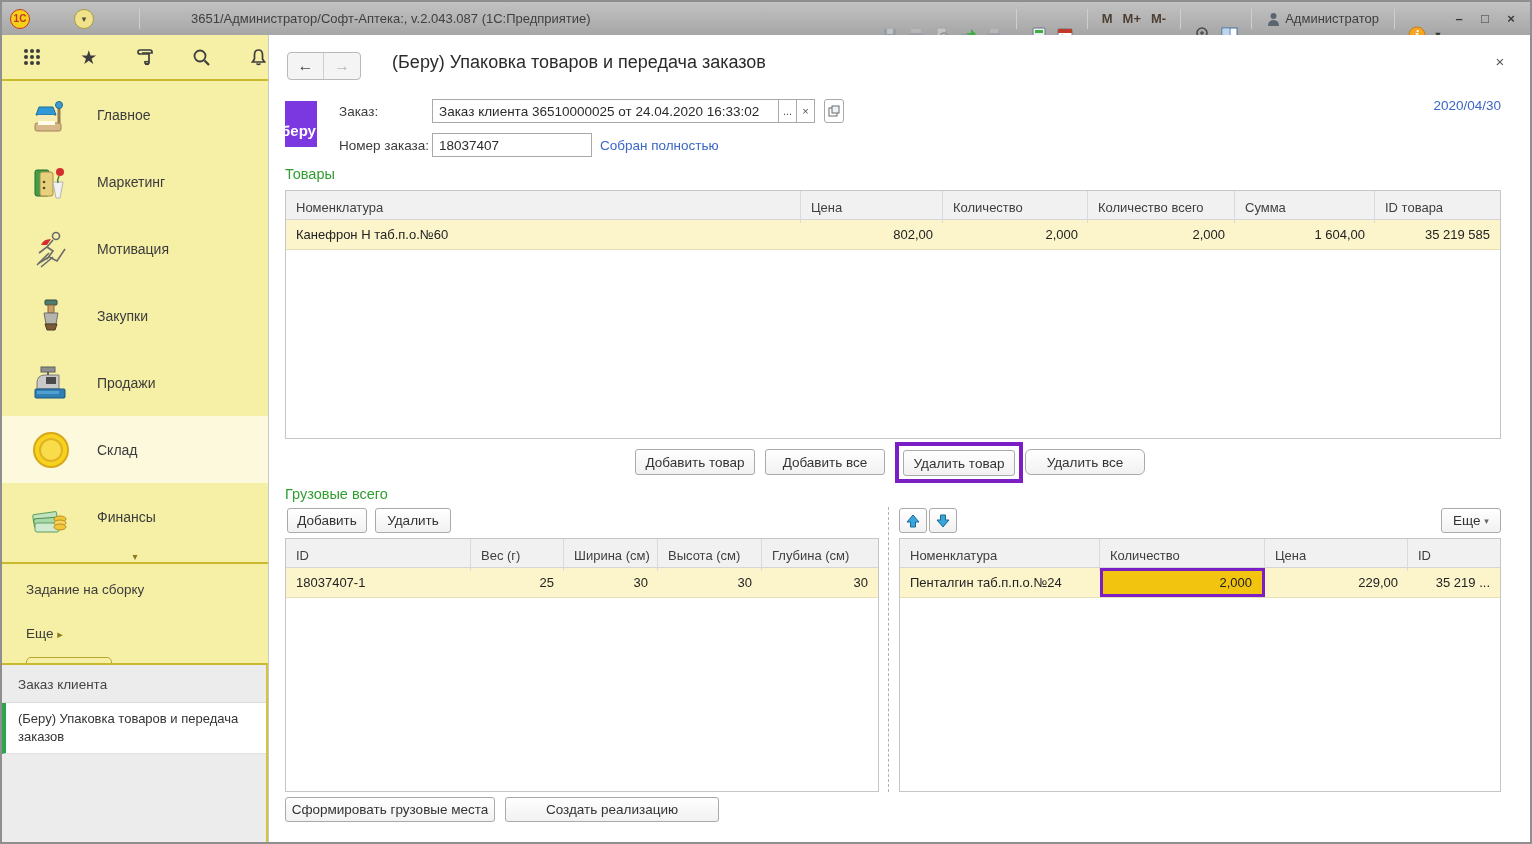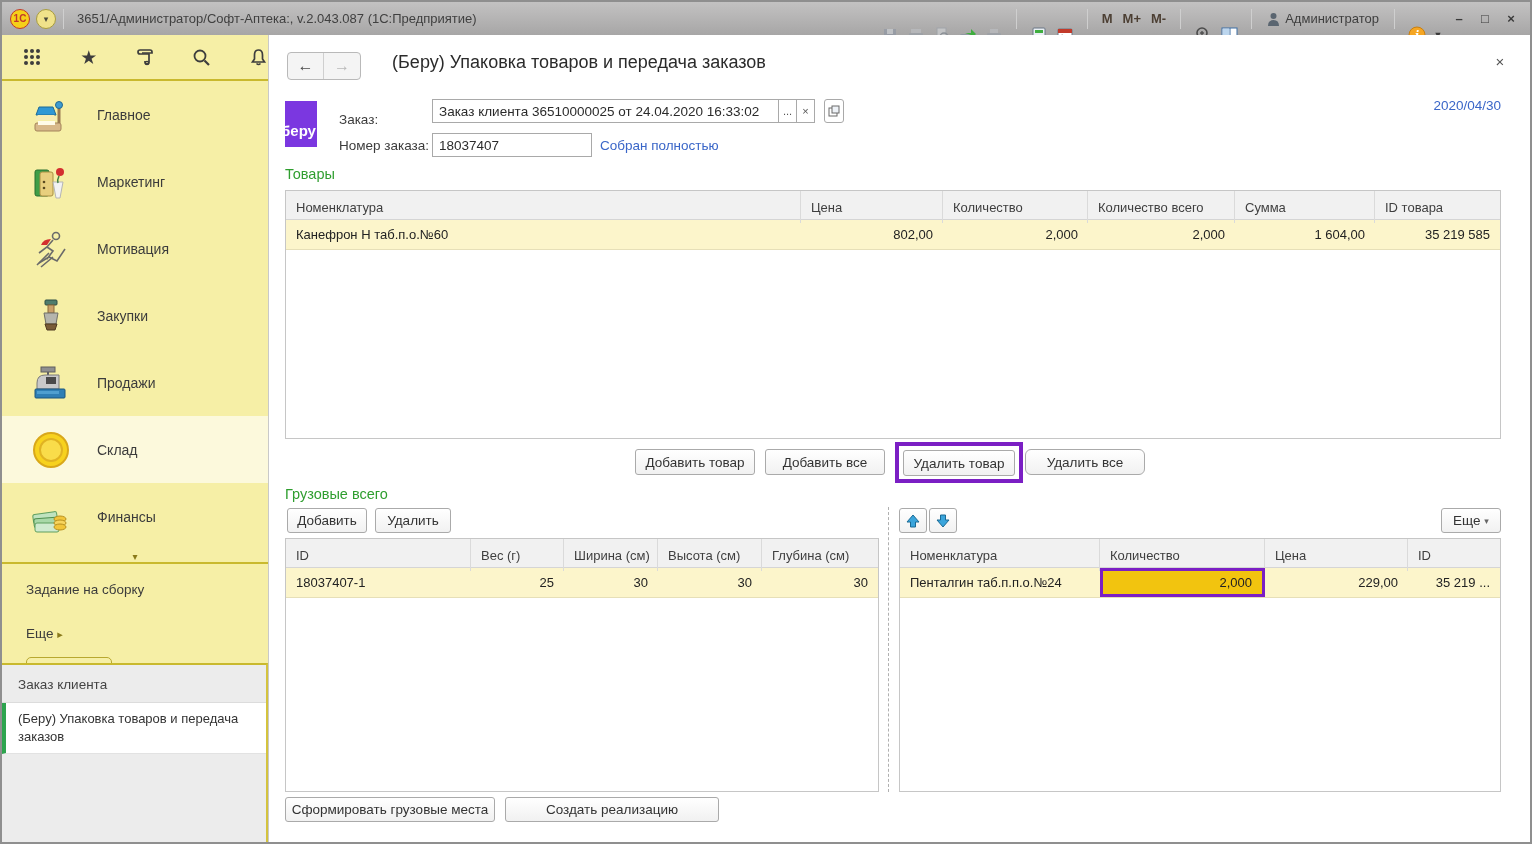--- a/index.html
+++ b/index.html
@@ -1,21 +1,21 @@
 <!DOCTYPE html>
 <html style="--accent-purple: #7b37e0; --annotation-purple: #7b1fc4; --highlight-gold: #f2c40f; --sidebar-yellow: #f6efa6; --selected-yellow: #fcf9dc; --row-yellow: #fcf5cb; --link-blue: #3a66c8; --section-green: #2f9e2f;"><head>
 <meta charset="utf-8">
 <style>
   * { margin:0; padding:0; box-sizing:border-box; }
   html,body { width:1532px; height:844px; background:#d7d7d7; font-family:"Liberation Sans","DejaVu Sans",sans-serif; font-size:13px; color:#333; }
   .window { position:relative; width:1532px; height:844px; border:2px solid #8f8f8f; background:#fff; overflow:hidden; }
 
   
   .titlebar { position:absolute; left:0; top:0; right:0; height:33px;
-    background:linear-gradient(#c3c2c2,#a7a6a6); display:flex; align-items:center; padding:7px 8px; }
+    background:linear-gradient(#c3c2c2,#a7a6a6); display:flex; align-items:center; padding:7px 8px;gap:38px; }
   .titlebar .logo1c { width:20px; height:20px; border-radius:50%; background:#f5d019; border:1px solid #c2382a; color:#c2382a; font-weight:bold; font-size:10px; display:flex; align-items:center; justify-content:center; }
   .titlebar .drop { width:20px; height:20px; border-radius:50%; background:#f0e28a; border:1px solid #a89c3f; margin-left:6px; display:flex; align-items:center; justify-content:center; font-size:9px; color:#4a4a3a; }
   .tb-sep { width:1px; height:20px; background:#8f8f8f; border-right:1px solid #cfcfcf; margin:0 7px; }
   .tb-title { color:#404040; font-size:13px; margin-left:6px; white-space:nowrap; flex:1; }
   .tb-icons { display:flex; align-items:center; gap:4px; }
   .tb-ic { width:22px; height:22px; display:flex; align-items:center; justify-content:center; border-radius:3px;margin-top:32px; }
   .tb-ic.disabled { opacity:.4; }
   .tb-ic svg { display:block; }
   .tb-m { font-weight:bold; color:#4c3f33; font-size:13px; padding:0 3px; }
   .tb-user { display:flex; align-items:center; gap:5px; color:#3f3f3f; font-size:13px; padding:0 4px; }
@@ -330,21 +330,21 @@
       <span class="nv fwd">→</span>
     </div>
     <div class="form-title">(Беру) Упаковка товаров и передача заказов</div>
     <div class="form-close">×</div>
     <div class="date-link">2020/04/30</div>
 
     <div class="logo-beru">
         <span>беру!</span>
       </div>
 
-    <div class="flabel" style="left:70px; top:77px;">Заказ:</div>
+    <div class="flabel" style="left:70px; top:69px;">Заказ:</div>
     <input class="ffield" style="left: 163px; top: 64px; width: 347px;" readonly="" value="Заказ клиента 36510000025 от 24.04.2020 16:33:02">
     <span class="fbtn" style="left:510px; top:64px;">...</span>
     <span class="fbtn" style="left:528px; top:64px;">×</span>
     <span class="copybtn" style="left:555px; top:64px;">
         <svg width="12" height="12">
           <rect x="1" y="3" width="8" height="8" fill="#fff" stroke="#6a6a6a"></rect>
           <rect x="4" y="1" width="7" height="7" fill="#eef2f7" stroke="#6a6a6a"></rect>
         </svg>
       </span>
 

